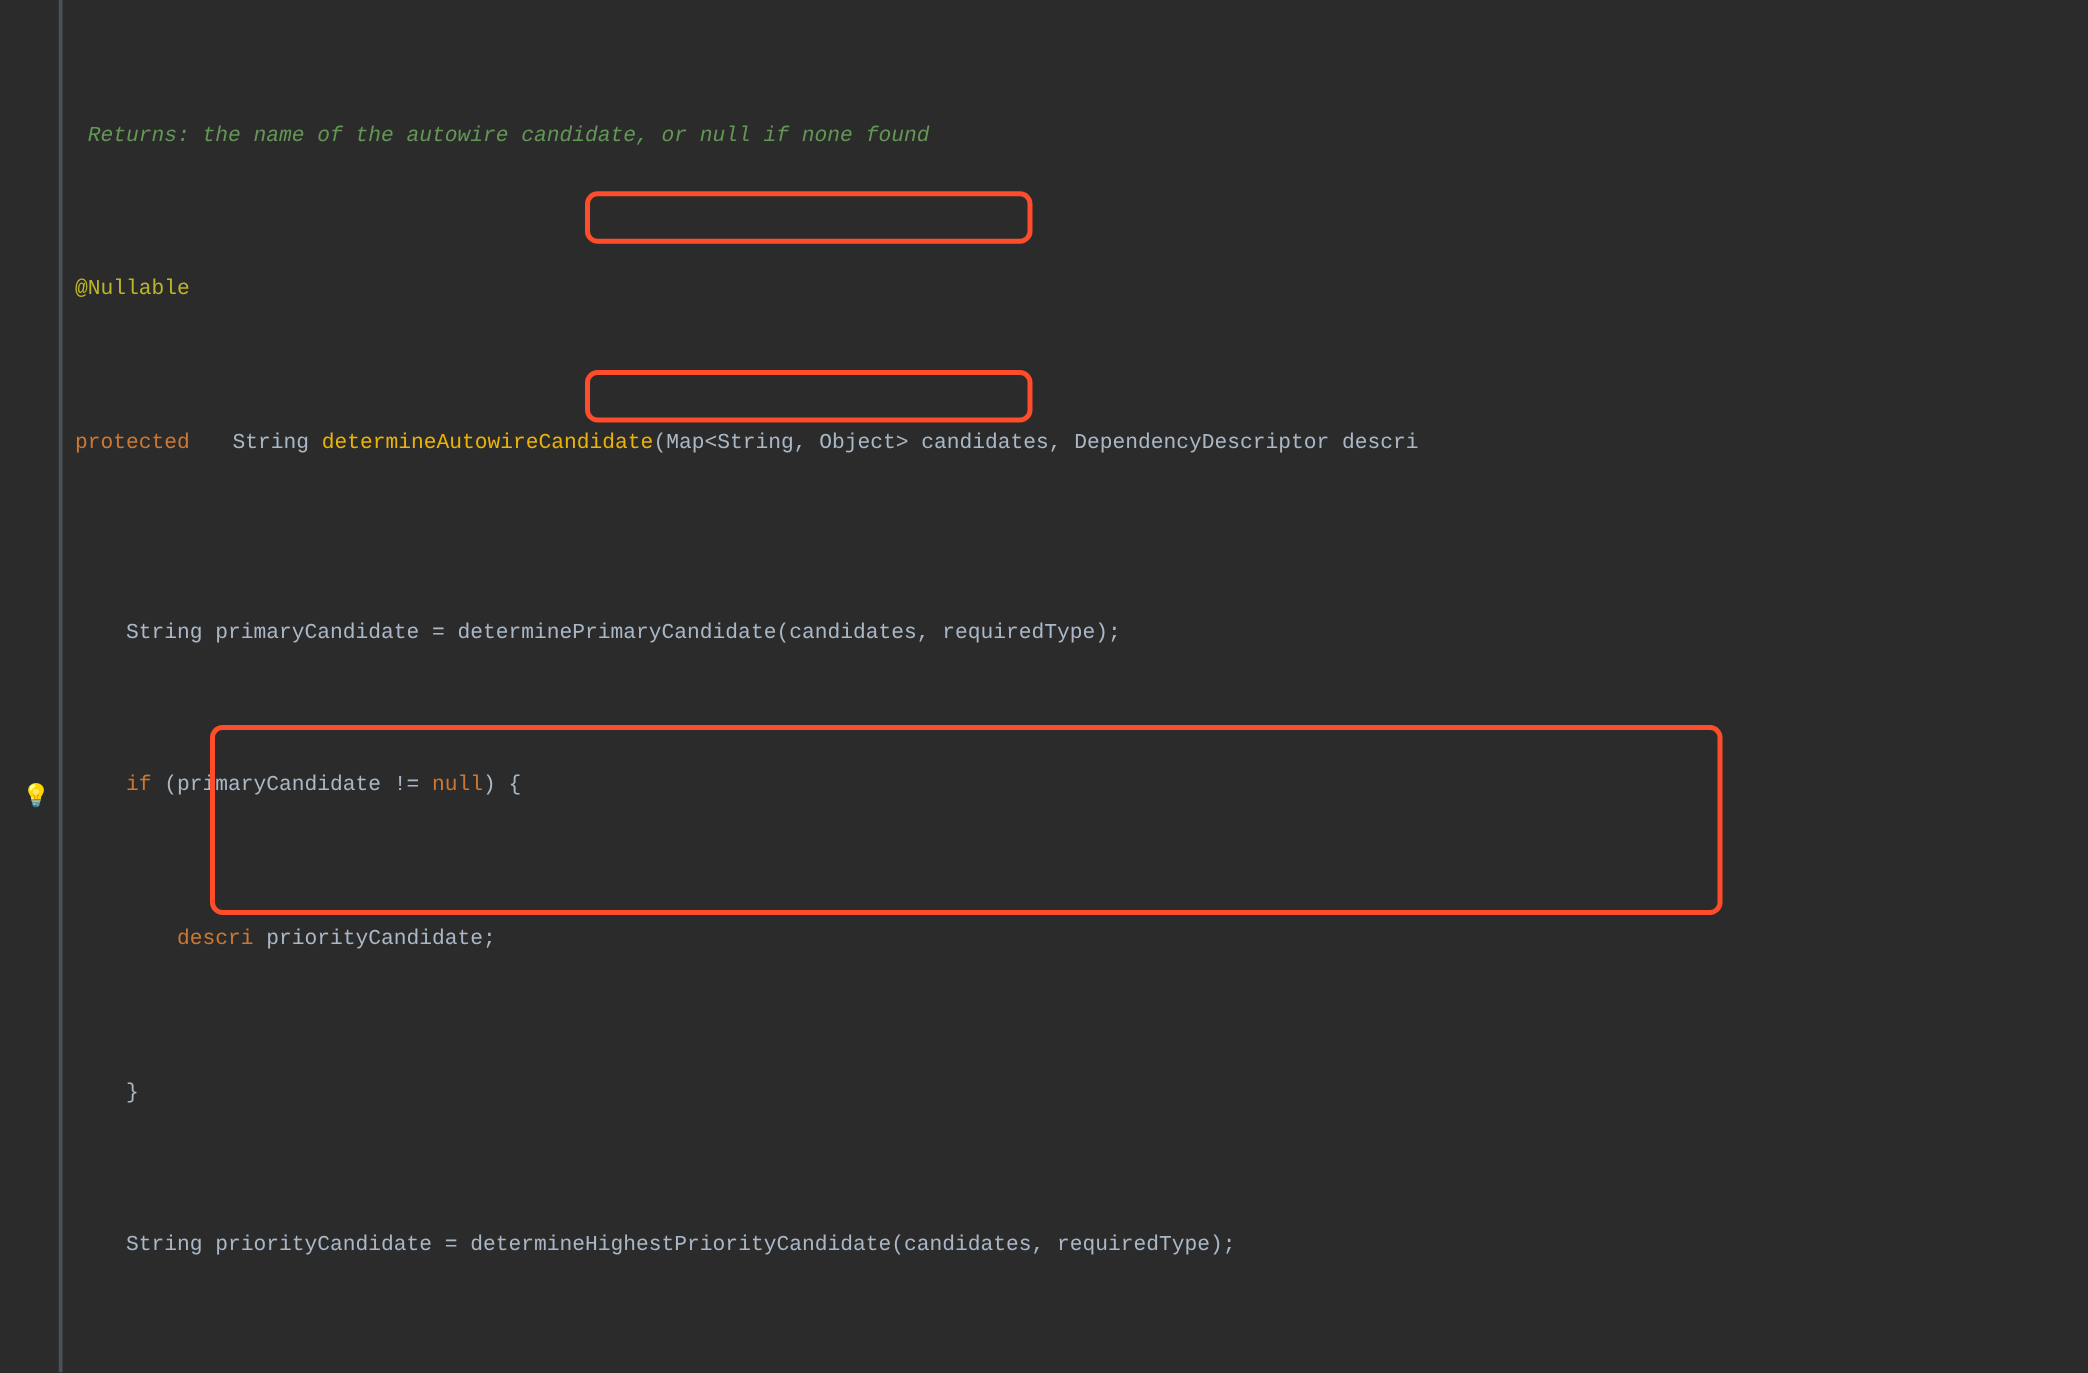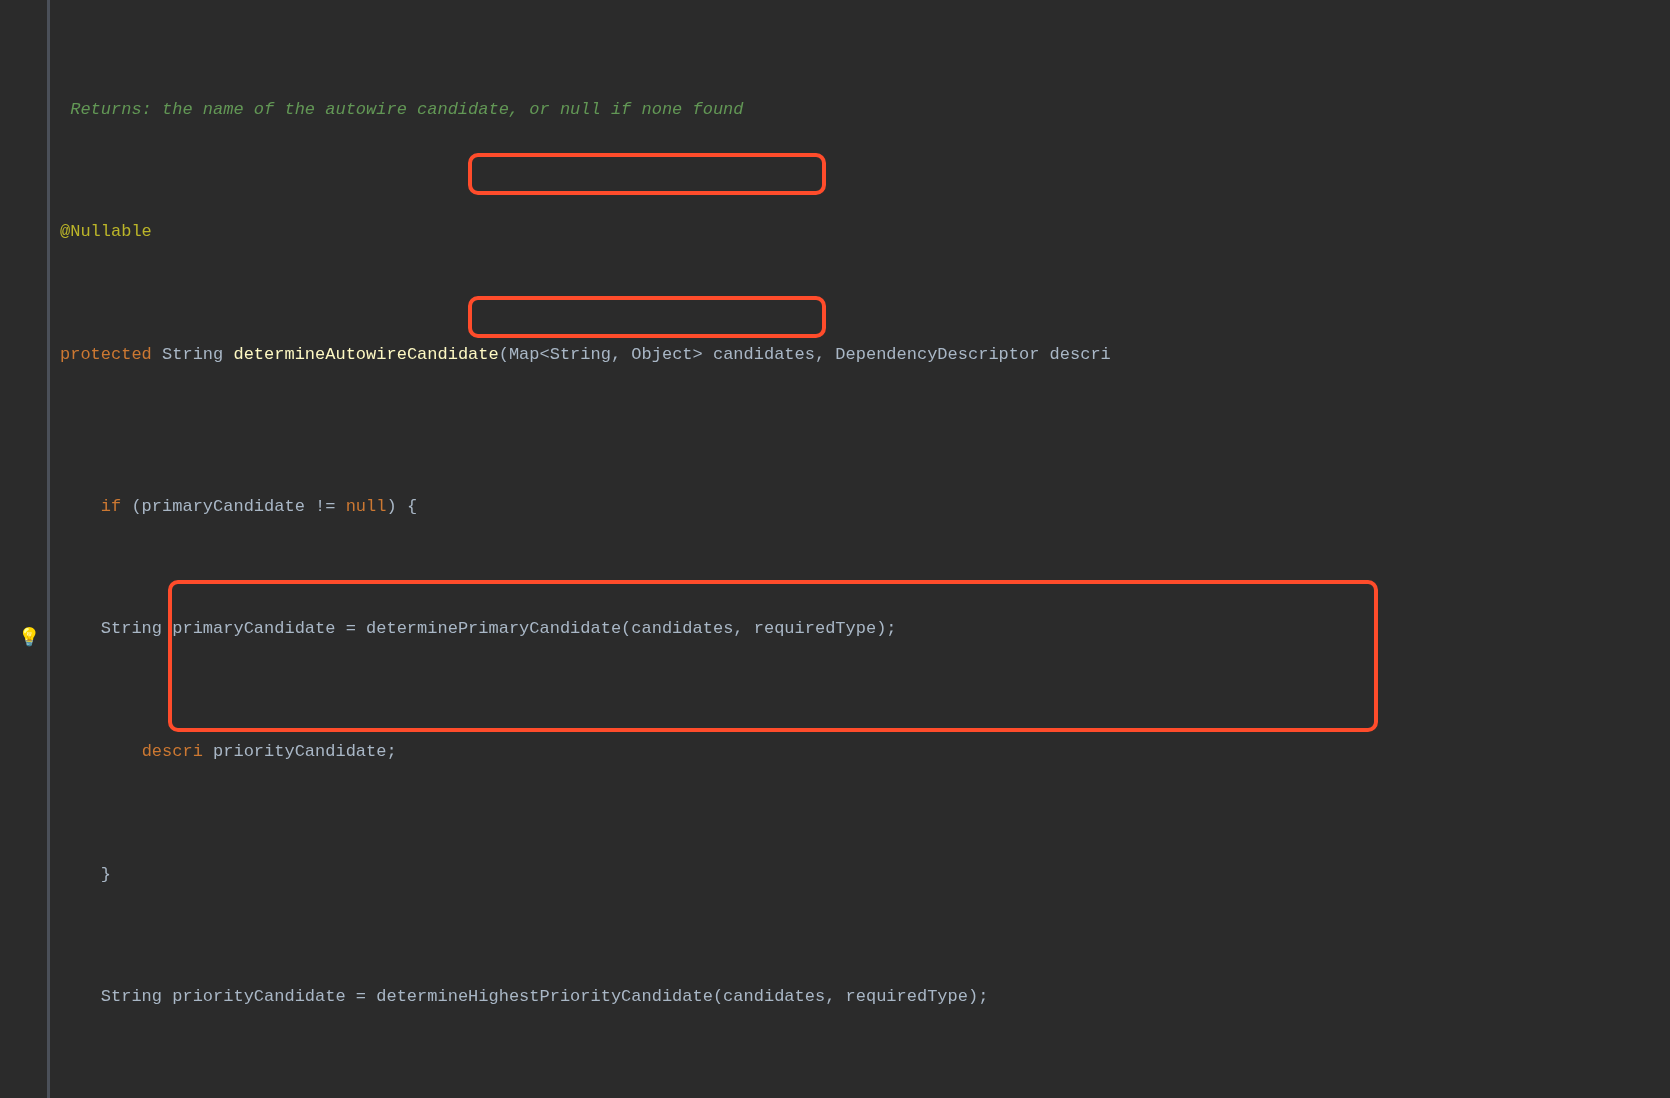--- a/index.html
+++ b/index.html
@@ -42,22 +42,22 @@
   }
   .code-line {
     min-height: 36px;
     line-height: 36px;
     white-space: pre;
     font-family: Liberation Mono, monospace;
   }
   .k-javadoc { color: #629755; font-style: italic; }
   .k-annotation { color: #bbb529; }
   .k-keyword { color: #cc7832; }
-  .k-type { color: #a9b7c6; }
-  .k-method-decl { color: #fef9c3; }
+  .k-type { color: #a9b7c6; margin-left: 24px; }
+  .k-method-decl { color: #eab308; }
   .k-null { color: #cc7832; }
 
   .red-box {
     position: absolute;
     border: 4px solid #ff4c2b;
     border-radius: 10px;
     pointer-events: none;
     z-index: 5;
   }
   #box1 { left: 418px; top: 153px; width: 358px; height: 42px; }
@@ -73,23 +73,23 @@
   </div>
   <div class="code-area">
 
     <div class="code-line"><span class="k-javadoc"> Returns: the name of the autowire candidate, or null if none found</span></div>
 
     <div class="code-line"><span class="k-annotation">@Nullable</span></div>
 
     <div class="code-line"><span class="k-keyword">protected </span><span class="k-type">String </span><span class="k-method-decl">determineAutowireCandidate</span><span>(Map&lt;String, Object&gt; candidates, DependencyDescriptor descri</span></div>
 
 
+    <div class="code-line">    <span>String primaryCandidate = </span><span>determinePrimaryCandidate(</span><span>candidates, requiredType);</span></div>
+
     <div class="code-line">    <span class="k-keyword">if </span><span>(primaryCandidate != </span><span class="k-null">null</span><span>) {</span></div>
-
-    <div class="code-line">    <span>String primaryCandidate = </span><span>determinePrimaryCandidate(</span><span>candidates, requiredType);</span></div>
 
     <div class="code-line">        <span class="k-keyword">descri </span><span>priorityCandidate;</span></div>
 
     <div class="code-line">    <span>}</span></div>
 
     <div class="code-line">    <span>String priorityCandidate = </span><span>determineHighestPriorityCandidate</span><span>(candidates, requiredType);</span></div>
 
     
 
     

